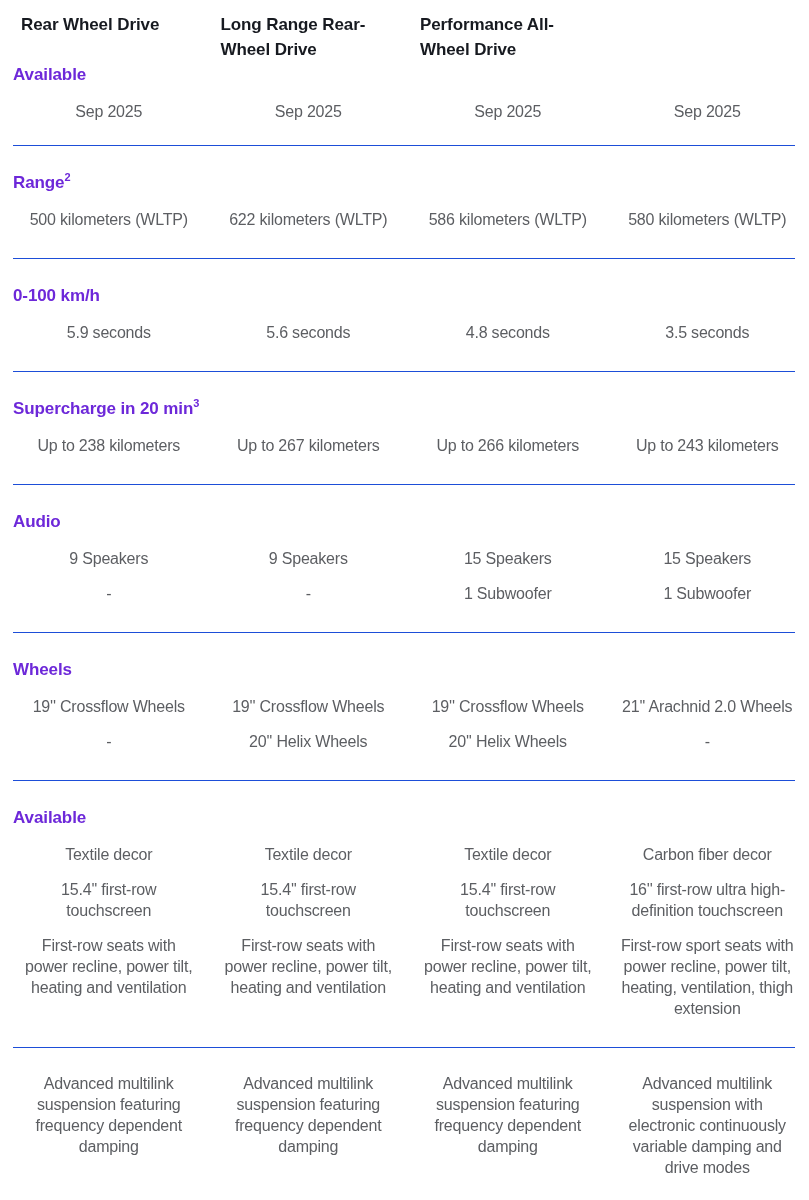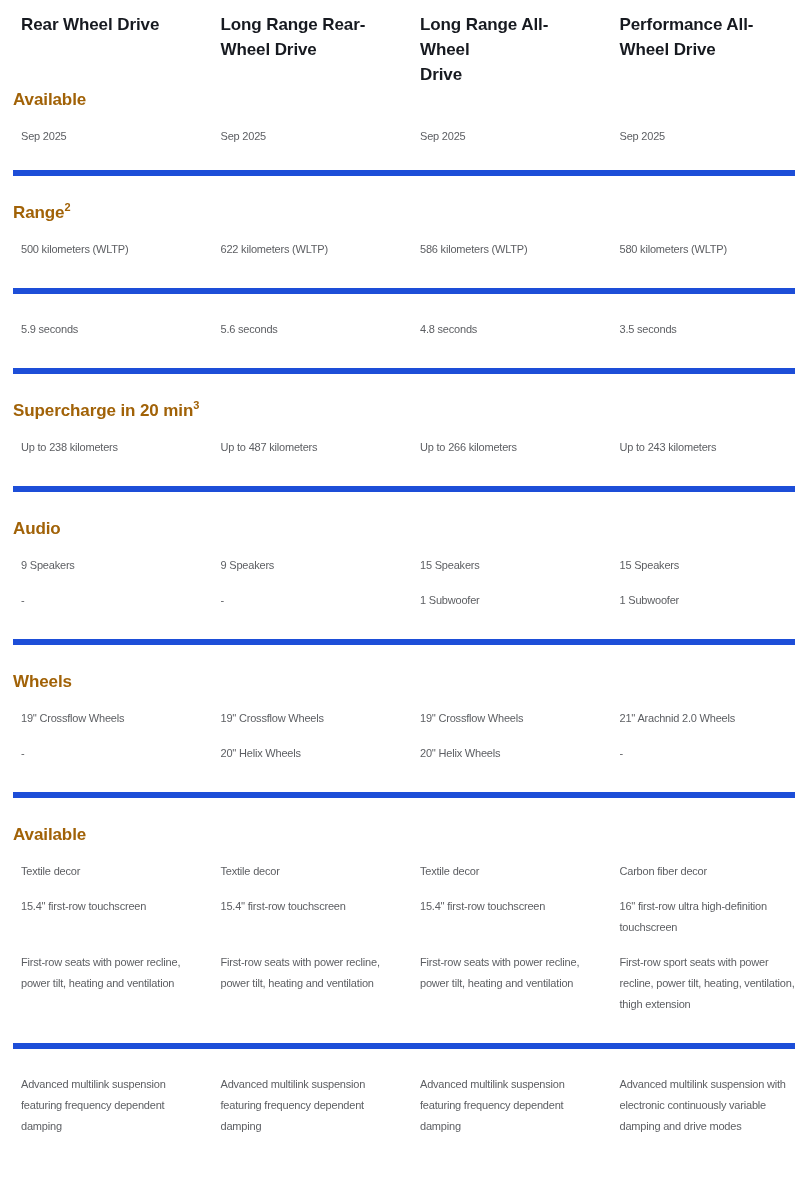--- a/index.html
+++ b/index.html
@@ -23,60 +23,59 @@
   .col-head {
     font-size: 17px;
     font-weight: 600;
     color: #171a20;
     line-height: 25px;
     letter-spacing: -0.1px;
     white-space: pre-line;
     min-height: 50px;
   }
   .spec-section {
-    border-top: 6px solid #1d4ed8;
+    border-top: 1px solid #1d4ed8;
     padding: 25px 0 28px;
   }
   .spec-section.first {
     border-top: none;
     padding-top: 1px;
     padding-bottom: 23px;
   }
   .sec-title {
     font-size: 17px;
     font-weight: 600;
-    color: #a16207;
+    color: #6d28d9;
     line-height: 24px;
     letter-spacing: -0.1px;
     margin: 0 0 14px 0;
   }
   .sec-title sup {
     font-size: 11px;
     line-height: 0;
     vertical-align: super;
   }
   .spec-row + .spec-row { margin-top: 14px; }
   .cell {
-    font-size: 11px;
+    font-size: 16px;
     color: #5c5e62;
     line-height: 21px;
     letter-spacing: -0.2px;
+    text-align: center;
   }
 </style>
 </head>
 <body>
 
 <div class="page">
 
   <div class="grid">
     <div class="col-head">Rear Wheel Drive</div>
     <div class="col-head">Long Range Rear-
 Wheel Drive</div>
-    <div class="col-head">Long Range All-Wheel
-Drive</div>
     <div class="col-head">Performance All-
 Wheel Drive</div>
   </div>
 
   <section class="spec-section first">
     <h3 class="sec-title"><span>Available</span><sup></sup></h3>
     <div class="grid spec-row">
       <div class="cell">Sep 2025</div>
       <div class="cell">Sep 2025</div>
       <div class="cell">Sep 2025</div>
@@ -88,33 +87,34 @@
     <h3 class="sec-title"><span>Range</span><sup>2</sup></h3>
     <div class="grid spec-row">
       <div class="cell">500 kilometers (WLTP)</div>
       <div class="cell">622 kilometers (WLTP)</div>
       <div class="cell">586 kilometers (WLTP)</div>
       <div class="cell">580 kilometers (WLTP)</div>
     </div>
   </section>
 
   <section class="spec-section">
+    <h3 class="sec-title"><span>0-100 km/h</span><sup></sup></h3>
     <div class="grid spec-row">
       <div class="cell">5.9 seconds</div>
       <div class="cell">5.6 seconds</div>
       <div class="cell">4.8 seconds</div>
       <div class="cell">3.5 seconds</div>
     </div>
   </section>
 
   <section class="spec-section">
     <h3 class="sec-title"><span>Supercharge in 20 min</span><sup>3</sup></h3>
     <div class="grid spec-row">
       <div class="cell">Up to 238 kilometers</div>
-      <div class="cell">Up to 487 kilometers</div>
+      <div class="cell">Up to 267 kilometers</div>
       <div class="cell">Up to 266 kilometers</div>
       <div class="cell">Up to 243 kilometers</div>
     </div>
   </section>
 
   <section class="spec-section">
     <h3 class="sec-title"><span>Audio</span><sup></sup></h3>
     <div class="grid spec-row">
       <div class="cell">9 Speakers</div>
       <div class="cell">9 Speakers</div>

